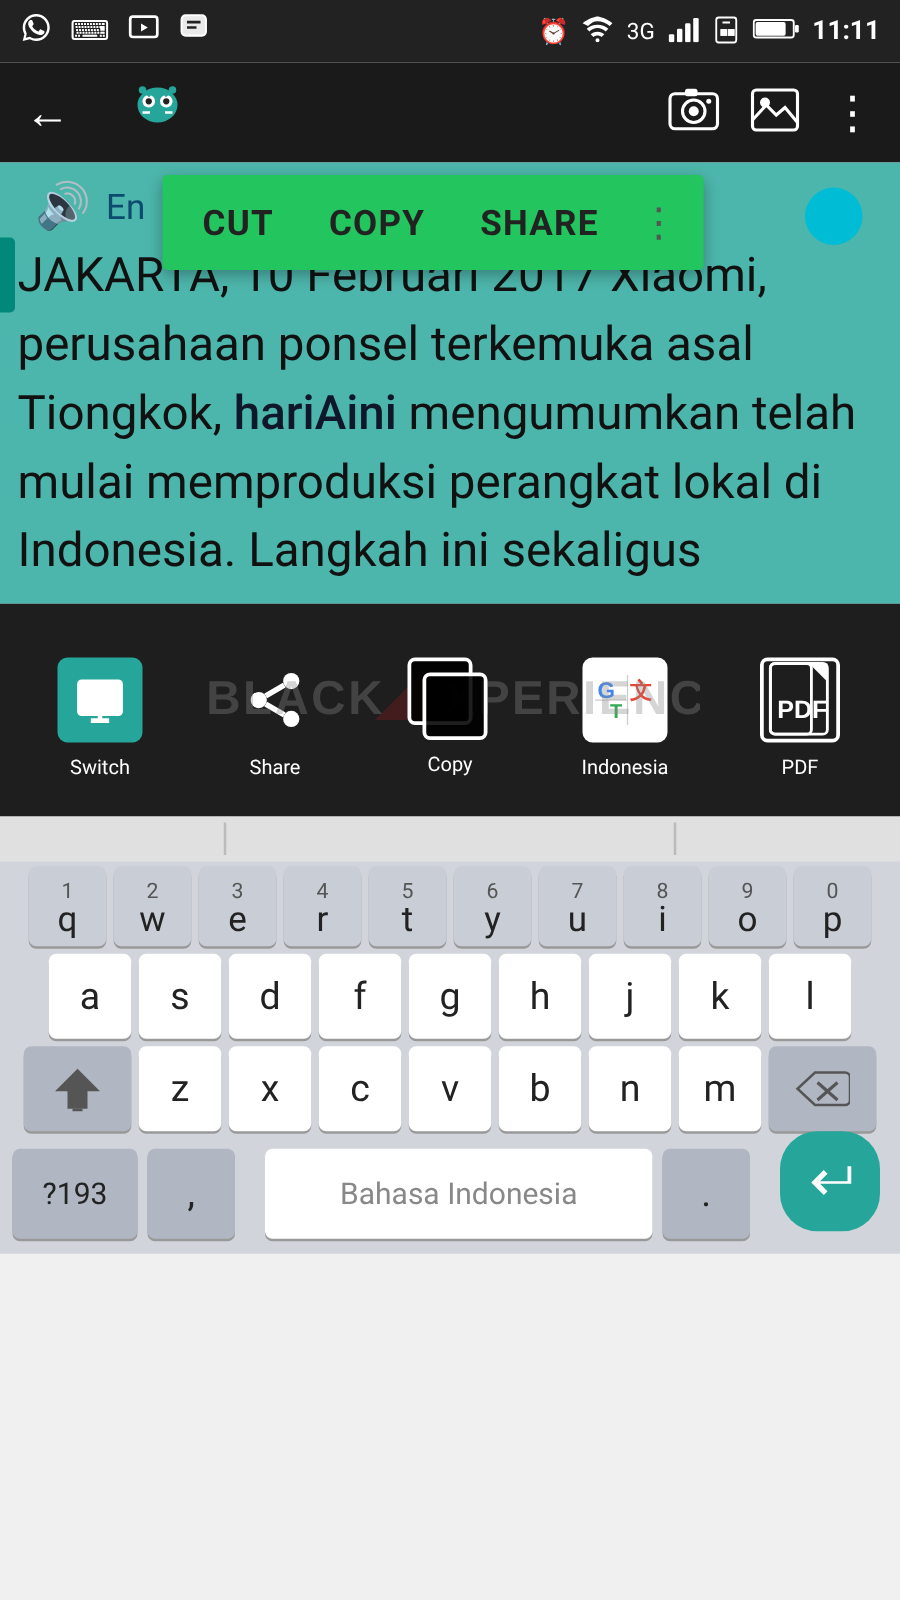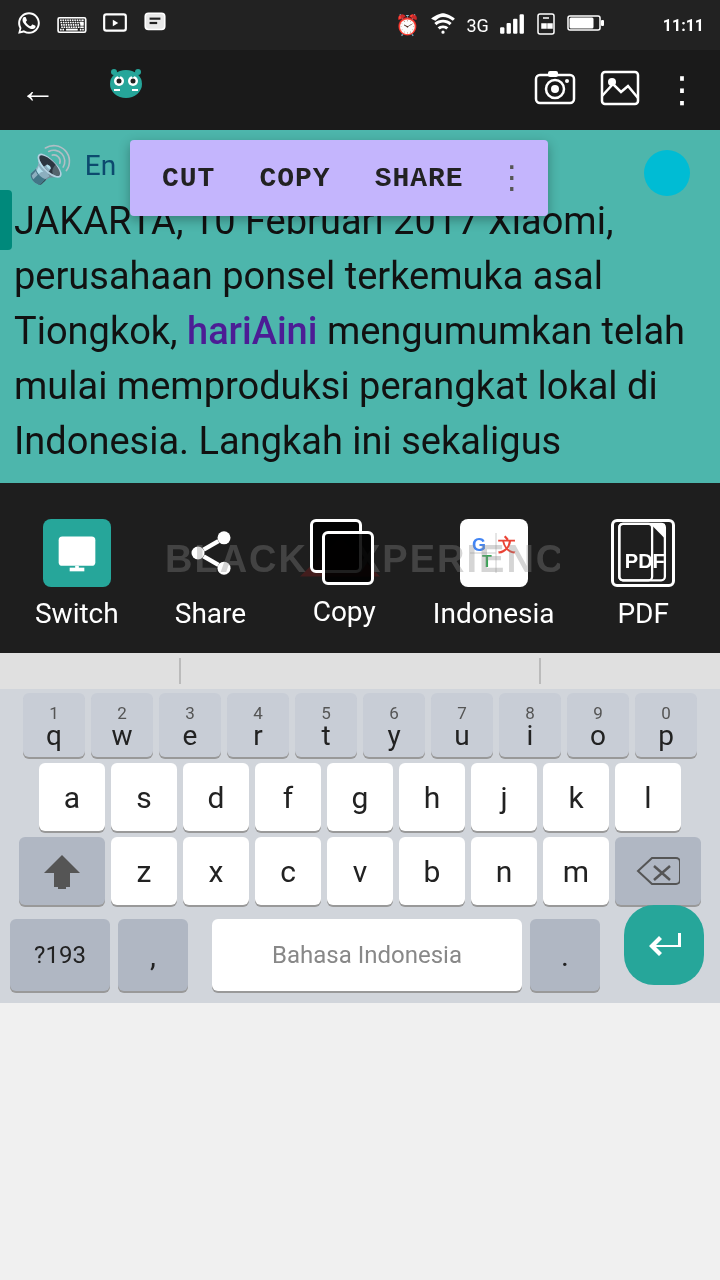--- a/index.html
+++ b/index.html
@@ -30,23 +30,22 @@
       align-items: center;
       gap: 14px;
     }
     .status-bar-right {
       display: flex;
       align-items: center;
       gap: 10px;
       font-size: 20px;
     }
     .status-time {
-      font-size: 16px;
+      font-size: 21px;
       font-weight: bold;
-      margin-left: 48px;
     }
 
     
     .app-bar {
       width: 720px;
       height: 80px;
       background: #1a1a1a;
       display: flex;
       align-items: center;
       justify-content: space-between;
@@ -74,29 +73,28 @@
       align-items: center;
       justify-content: center;
       margin-left: 40px;
     }
 
     
     .context-menu {
       position: absolute;
       top: 140px;
       left: 130px;
-      background: #c4b5fd;
+      background: #22c55e;
       border-radius: 4px;
       box-shadow: 0 4px 12px rgba(0,0,0,0.3);
       display: flex;
       align-items: center;
       padding: 0 10px;
       height: 76px;
       z-index: 100;
-      font-family: Liberation Mono, monospace;
     }
     .context-menu-item {
       padding: 0 22px;
       font-size: 28px;
       font-weight: bold;
       color: #222;
       cursor: pointer;
       letter-spacing: 1px;
     }
     .context-menu-more {
@@ -113,21 +111,21 @@
       padding: 14px 14px;
       position: relative;
     }
     .content-text {
       font-size: 38px;
       line-height: 1.45;
       color: #111;
       font-weight: 400;
     }
     .content-text .highlight-word {
-      color: #4c1d95;
+      color: #0f172a;
       font-weight: 500;
     }
     .side-indicator {
       position: absolute;
       left: 0;
       top: 60px;
       width: 12px;
       height: 60px;
       background: #00897b;
       border-radius: 0 4px 4px 0;
@@ -176,21 +174,21 @@
       min-width: 90px;
     }
     .toolbar-icon {
       width: 72px;
       height: 72px;
       display: flex;
       align-items: center;
       justify-content: center;
     }
     .toolbar-label {
-      font-size: 28px;
+      font-size: 16px;
       color: white;
     }
 
     
     .icon-switch {
       background: #26a69a;
       border-radius: 8px;
       width: 68px;
       height: 68px;
       display: flex;

